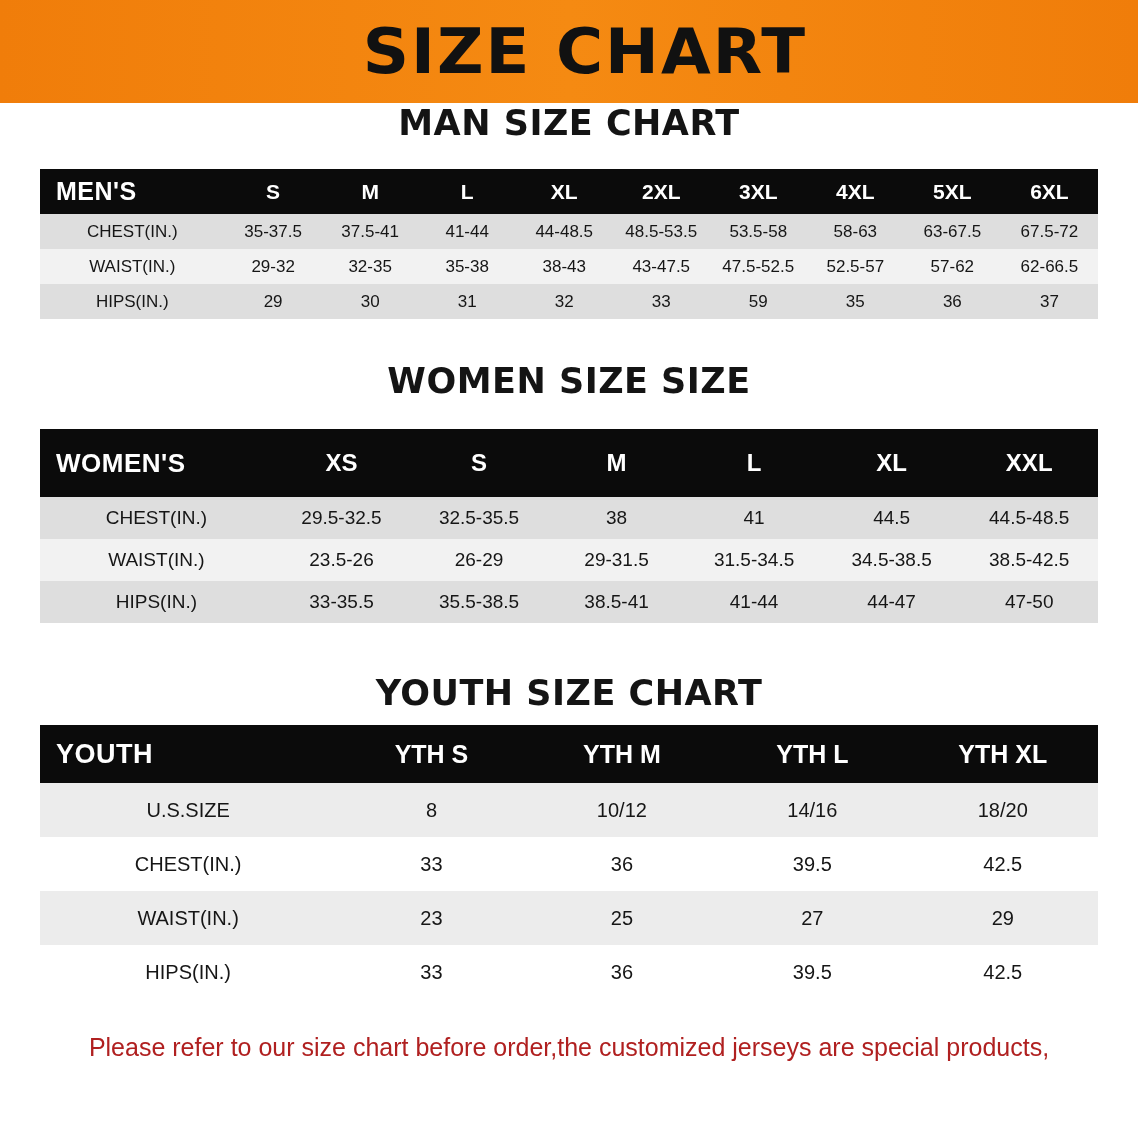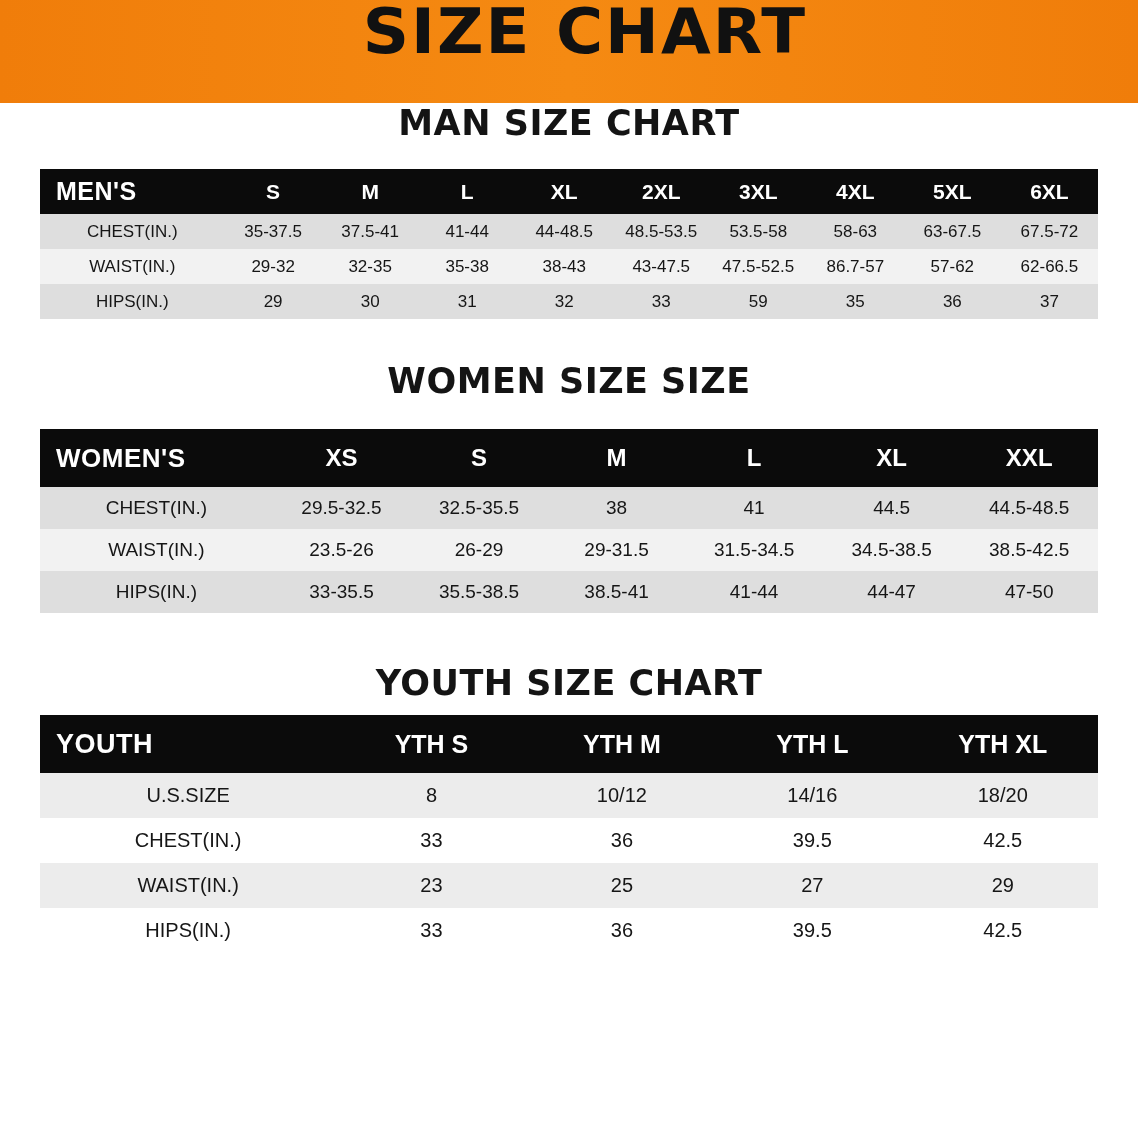--- a/index.html
+++ b/index.html
@@ -14,20 +14,21 @@
     overflow: hidden;
     position: relative;
   }
 
   
   .banner {
     width: 100%;
     height: 103px;
     background: linear-gradient(90deg, #f07d0a 0%, #f58a12 50%, #f07d0a 100%);
     display: flex;
+    align-items: center;
     justify-content: center;
     padding-left: 32px;
   }
   .banner-title {
     font-family: "DejaVu Sans", sans-serif;
     font-weight: 700;
     font-size: 63px;
     letter-spacing: 2px;
     color: #111111;
     line-height: 1;
@@ -82,30 +83,30 @@
 
   
   #men-table { margin-top: 14px; }
   #men-table thead th { height: 45px; font-size: 21px; }
   #men-table thead th.rowlabel { font-size: 25px; }
   #men-table tbody td { height: 35px; font-size: 17px; }
   #men-table tbody td.rowlabel { font-size: 17px; }
 
   
   #women-table { margin-top: 16px; }
-  #women-table thead th { height: 58px; font-size: 24px; }
+  #women-table thead th { height: 68px; font-size: 24px; }
   #women-table thead th.rowlabel { font-size: 26px; }
   #women-table tbody td { height: 42px; font-size: 19px; }
   #women-table tbody td.rowlabel { font-size: 19px; }
 
   
   #youth-table { }
   #youth-table thead th { height: 58px; font-size: 25px; }
   #youth-table thead th.rowlabel { font-size: 27px; }
-  #youth-table tbody td { height: 45px; font-size: 20px; }
+  #youth-table tbody td { height: 54px; font-size: 20px; }
   #youth-table tbody td.rowlabel { font-size: 20px; }
   #youth-table tbody tr.odd  { background: #ececec; }
   #youth-table tbody tr.even { background: #ffffff; }
 
   
   .note {
     margin: 18px 38px 0 38px;
     text-align: center;
     color: #b02020;
     font-family: "Liberation Sans", sans-serif;
@@ -164,21 +165,21 @@
         <td>67.5-72</td>
       </tr>
       <tr class="even">
         <td class="rowlabel">WAIST(IN.)</td>
         <td>29-32</td>
         <td>32-35</td>
         <td>35-38</td>
         <td>38-43</td>
         <td>43-47.5</td>
         <td>47.5-52.5</td>
-        <td>86.7-57</td>
+        <td>52.5-57</td>
         <td>57-62</td>
         <td>62-66.5</td>
       </tr>
       <tr class="odd">
         <td class="rowlabel">HIPS(IN.)</td>
         <td>29</td>
         <td>30</td>
         <td>31</td>
         <td>32</td>
         <td>33</td>
@@ -292,13 +293,14 @@
         <td>33</td>
         <td>36</td>
         <td>39.5</td>
         <td>42.5</td>
       </tr>
     </tbody>
   </table>
 </div>
 
 <div class="note">
+  <span>Please refer to our size chart before order,the customized jerseys are special products,</span>
 </div>
 
 </body></html>

